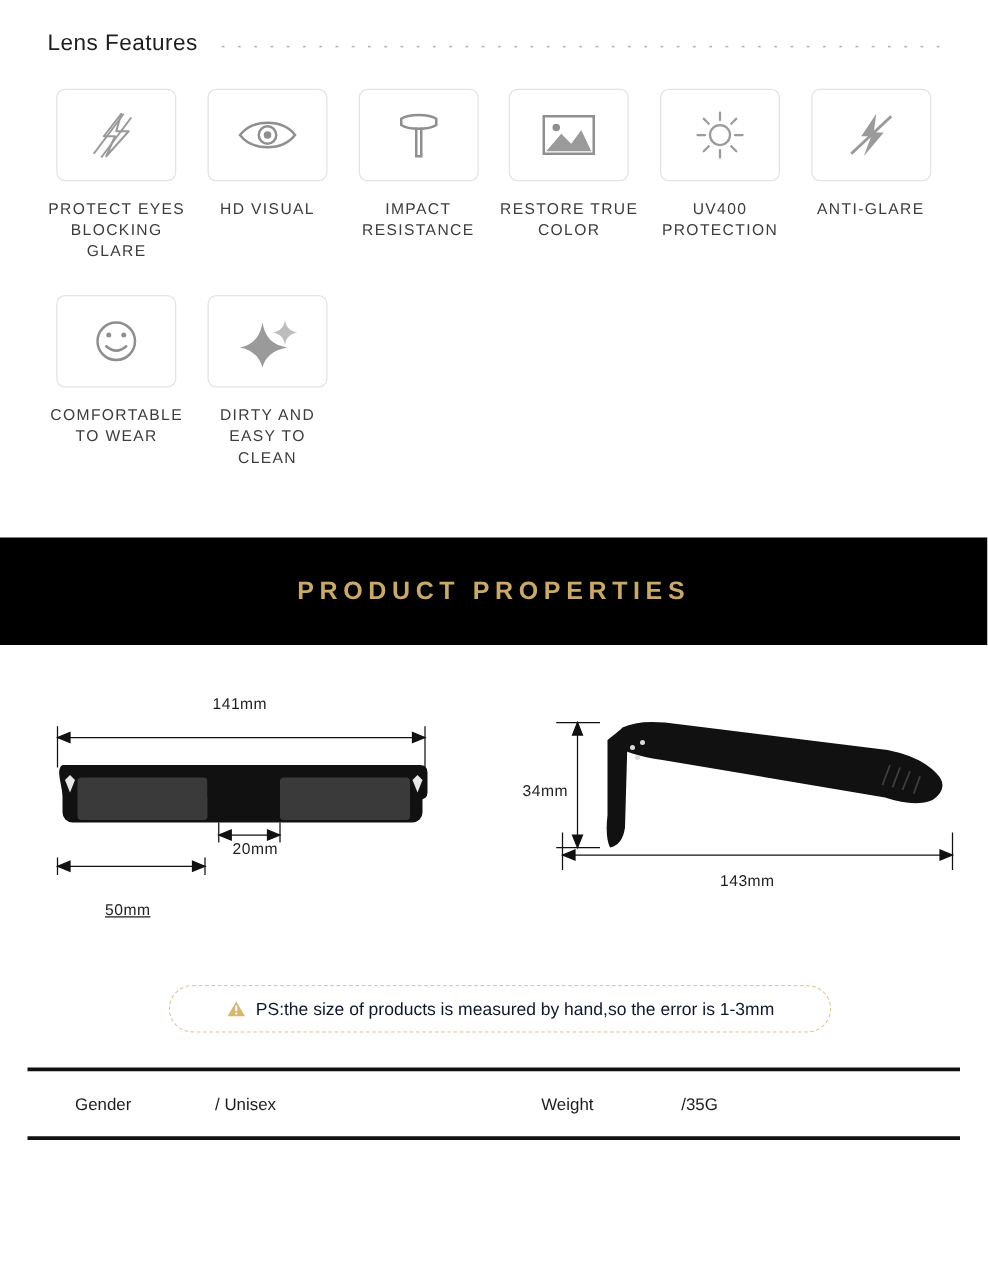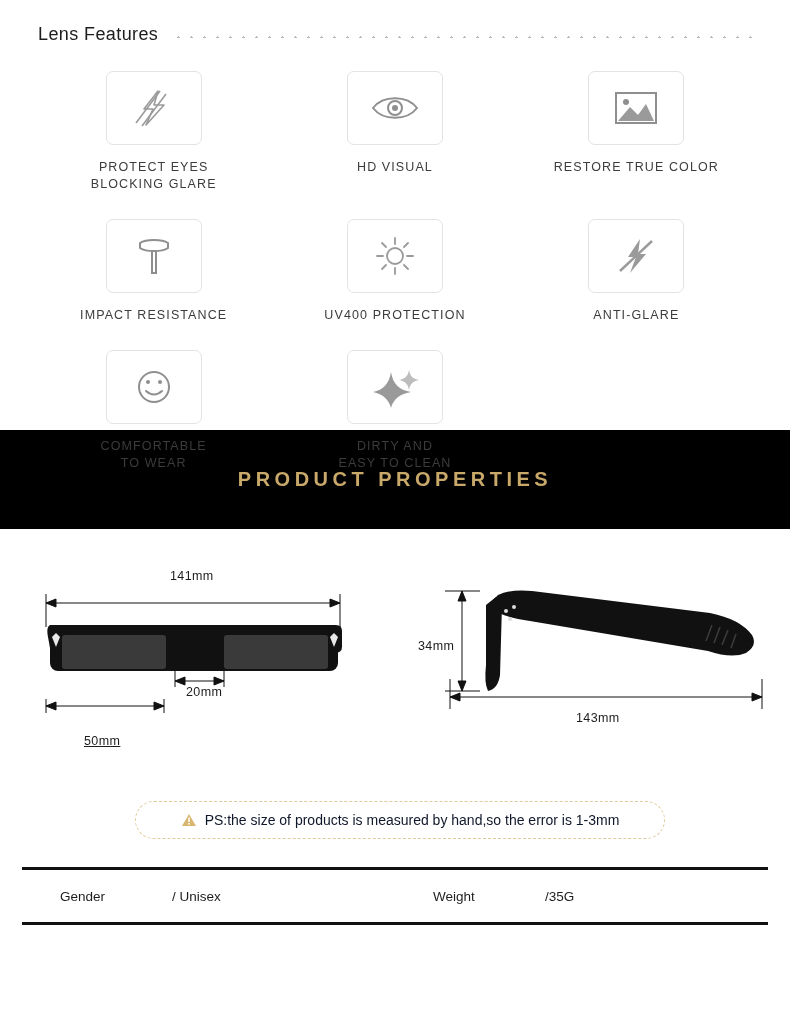--- a/index.html
+++ b/index.html
@@ -36,21 +36,21 @@
     height: 2px;
     background-image: radial-gradient(circle, #b8b8b8 1px, transparent 1.2px);
     background-size: 13px 3px;
     background-repeat: repeat-x;
     background-position: 0 0;
     margin-top: 4px;
   }
 
   .feature-grid {
     display: grid;
-    grid-template-columns: repeat(3, 1fr);
+    grid-template-columns: repeat(6, 1fr);
     row-gap: 26px;
     column-gap: 10px;
   }
   .feature {
     display: flex;
     flex-direction: column;
     align-items: center;
     text-align: center;
   }
   .feature-icon-box {
@@ -68,21 +68,21 @@
     font-size: 12.5px;
     letter-spacing: 1.1px;
     color: #3c3c3c;
     line-height: 17px;
     white-space: pre-line;
   }
 
   
   .banner {
     background: #000000;
-    height: 99px;
+    height: 86px;
     display: flex;
     align-items: center;
     justify-content: center;
   }
   .banner-text {
     color: #c9a96a;
     font-size: 20px;
     letter-spacing: 4.5px;
     font-weight: bold;
   }
@@ -190,36 +190,36 @@
           <circle cx="28" cy="23" r="7" fill="none" stroke="#8f8f8f" stroke-width="2"></circle>
           <circle cx="28" cy="23" r="3" fill="#8f8f8f"></circle>
         </svg>
       </div>
       <div class="feature-label">HD VISUAL</div>
     </div>
 
     <div class="feature">
       <div class="feature-icon-box">
         <svg width="56" height="46" viewBox="0 0 56 46">
+          <path d="M14 10 C20 6, 36 6, 42 10 L42 15 C36 19, 20 19, 14 15 Z" fill="none" stroke="#8f8f8f" stroke-width="2"></path>
+          <path d="M26 17 L26 40 L30 40 L30 17" fill="none" stroke="#8f8f8f" stroke-width="2"></path>
+        </svg>
+      </div>
+      <div class="feature-label">IMPACT RESISTANCE</div>
+    </div>
+
+    <div class="feature">
+      <div class="feature-icon-box">
+        <svg width="56" height="46" viewBox="0 0 56 46">
           <rect x="8" y="8" width="40" height="30" fill="none" stroke="#8f8f8f" stroke-width="2"></rect>
           <circle cx="18" cy="17" r="3" fill="#8f8f8f"></circle>
           <path d="M10 36 L22 22 L30 30 L38 19 L46 36 Z" fill="#9a9a9a"></path>
         </svg>
       </div>
       <div class="feature-label">RESTORE TRUE COLOR</div>
-    </div>
-
-    <div class="feature">
-      <div class="feature-icon-box">
-        <svg width="56" height="46" viewBox="0 0 56 46">
-          <path d="M14 10 C20 6, 36 6, 42 10 L42 15 C36 19, 20 19, 14 15 Z" fill="none" stroke="#8f8f8f" stroke-width="2"></path>
-          <path d="M26 17 L26 40 L30 40 L30 17" fill="none" stroke="#8f8f8f" stroke-width="2"></path>
-        </svg>
-      </div>
-      <div class="feature-label">IMPACT RESISTANCE</div>
     </div>
 
     <div class="feature">
       <div class="feature-icon-box">
         <svg width="56" height="46" viewBox="0 0 56 46">
           <circle cx="28" cy="23" r="8" fill="none" stroke="#9a9a9a" stroke-width="1.8"></circle>
           <g stroke="#9a9a9a" stroke-width="1.8" stroke-linecap="round">
             <line x1="28" y1="5" x2="28" y2="11"></line>
             <line x1="28" y1="35" x2="28" y2="41"></line>
             <line x1="10" y1="23" x2="16" y2="23"></line>

